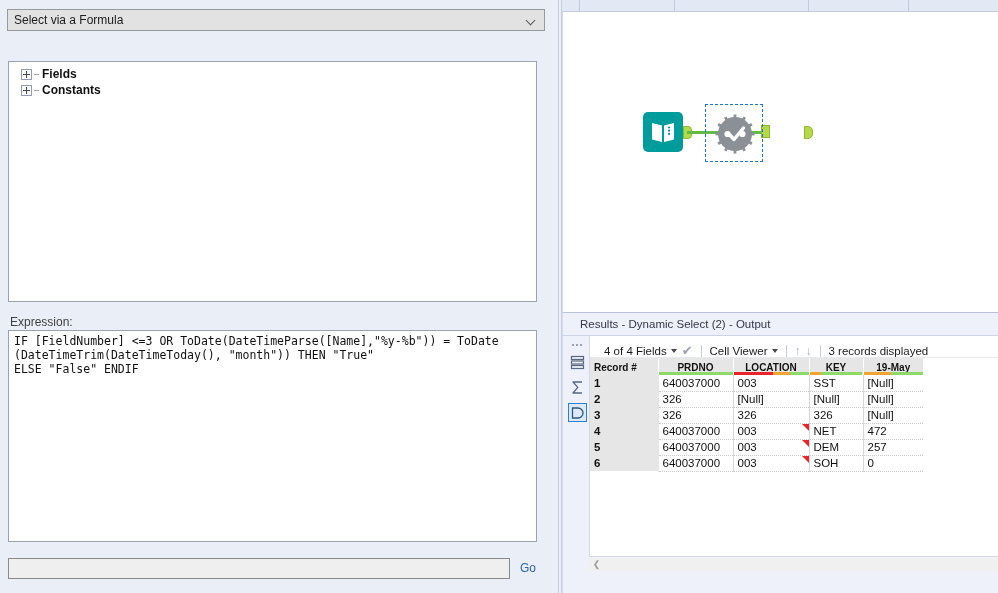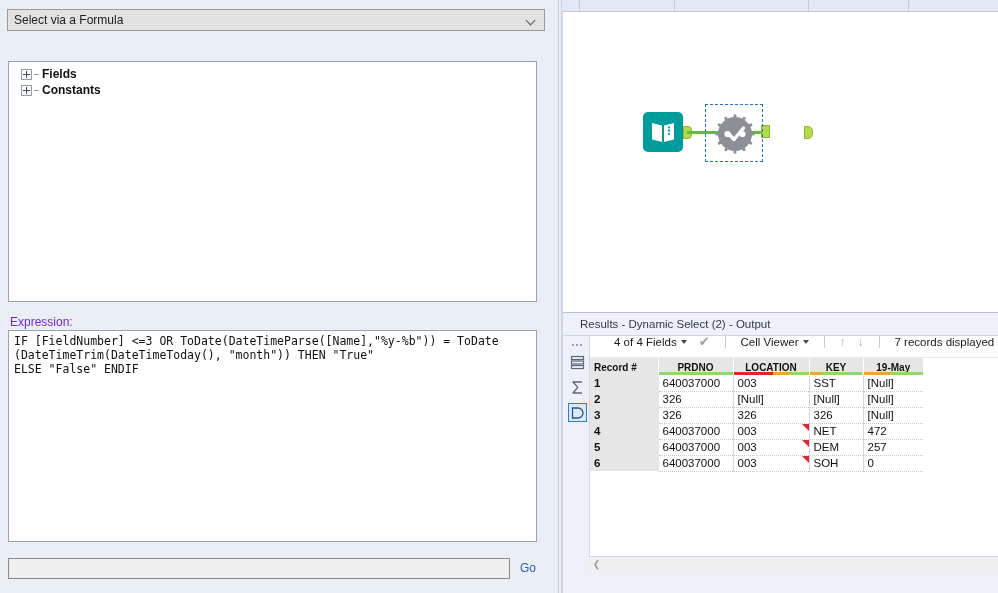--- a/index.html
+++ b/index.html
@@ -79,21 +79,21 @@
     position:relative;
     margin-right:2px;flex:none;
   }
   .plusbox:before{content:"";position:absolute;left:1px;top:4px;width:7px;height:1px;background:#4a4a4a;}
   .plusbox:after{content:"";position:absolute;left:4px;top:1px;width:1px;height:7px;background:#4a4a4a;}
   .dashlead{width:5px;height:1px;background:#9aa3b3;margin-right:3px;flex:none;}
   .tree-label{font-weight:bold;font-size:12px;text-align:right;}
 
   .expr-label{
     position:absolute;left:10px;top:315px;
-    font-size:12px;color:#6d28d9;
+    font-size:12px;color:#404040;
   }
   .expr-box{
     position:absolute;left:8px;top:330px;width:529px;height:212px;
     background:#ffffff;border:1px solid #9aa3b3;
     box-sizing:border-box;
     padding:3px 5px;
     overflow:hidden;
   }
   .expr-text{
     margin:0;
@@ -210,22 +210,22 @@
   }
   .sidebtn.sel{border:1px solid #2a7fd4;background:#dce9f8;}
 
   .grid-wrap{
     position:absolute;left:26px;top:0;right:0;bottom:0;
     background:#ffffff;
     border-left:1px solid #d3d9e8;
     box-sizing:border-box;
   }
   .grid-toolbar{
-    height:22px;display:flex;align-items:flex-start;
-    padding-left:24px;gap:12px;
+    height:22px;display:flex;align-items:flex-end;
+    padding-left:14px;gap:5px;
     font-size:11.5px;color:#1b1b1b;
     background:#ffffff;
     border-bottom:1px solid #e6e9f0;
     box-sizing:border-box;
   }
   .tb-item{display:flex;align-items:center;gap:4px;cursor:pointer;}
   .tri-down{
     width:0;height:0;border-left:3.5px solid transparent;border-right:3.5px solid transparent;
     border-top:4px solid #4a4a4a;
   }
@@ -437,21 +437,21 @@
             <span class="check">✔</span>
             <span class="tb-sep"></span>
             <span class="tb-item">
               <span>Cell Viewer</span>
               <span class="tri-down"></span>
             </span>
             <span class="tb-sep"></span>
             <span class="arrow-up">↑</span>
             <span class="arrow-down">↓</span>
             <span class="tb-sep"></span>
-            <span class="rec-count">7 records displayed</span>
+            <span class="rec-count">3 records displayed</span>
           </div>
 
           <table class="grid">
             <colgroup>
               <col style="width:68px">
                 <col style="width:75px">
                 <col style="width:76px">
                 <col style="width:54px">
                 <col style="width:60px">
             </colgroup>

